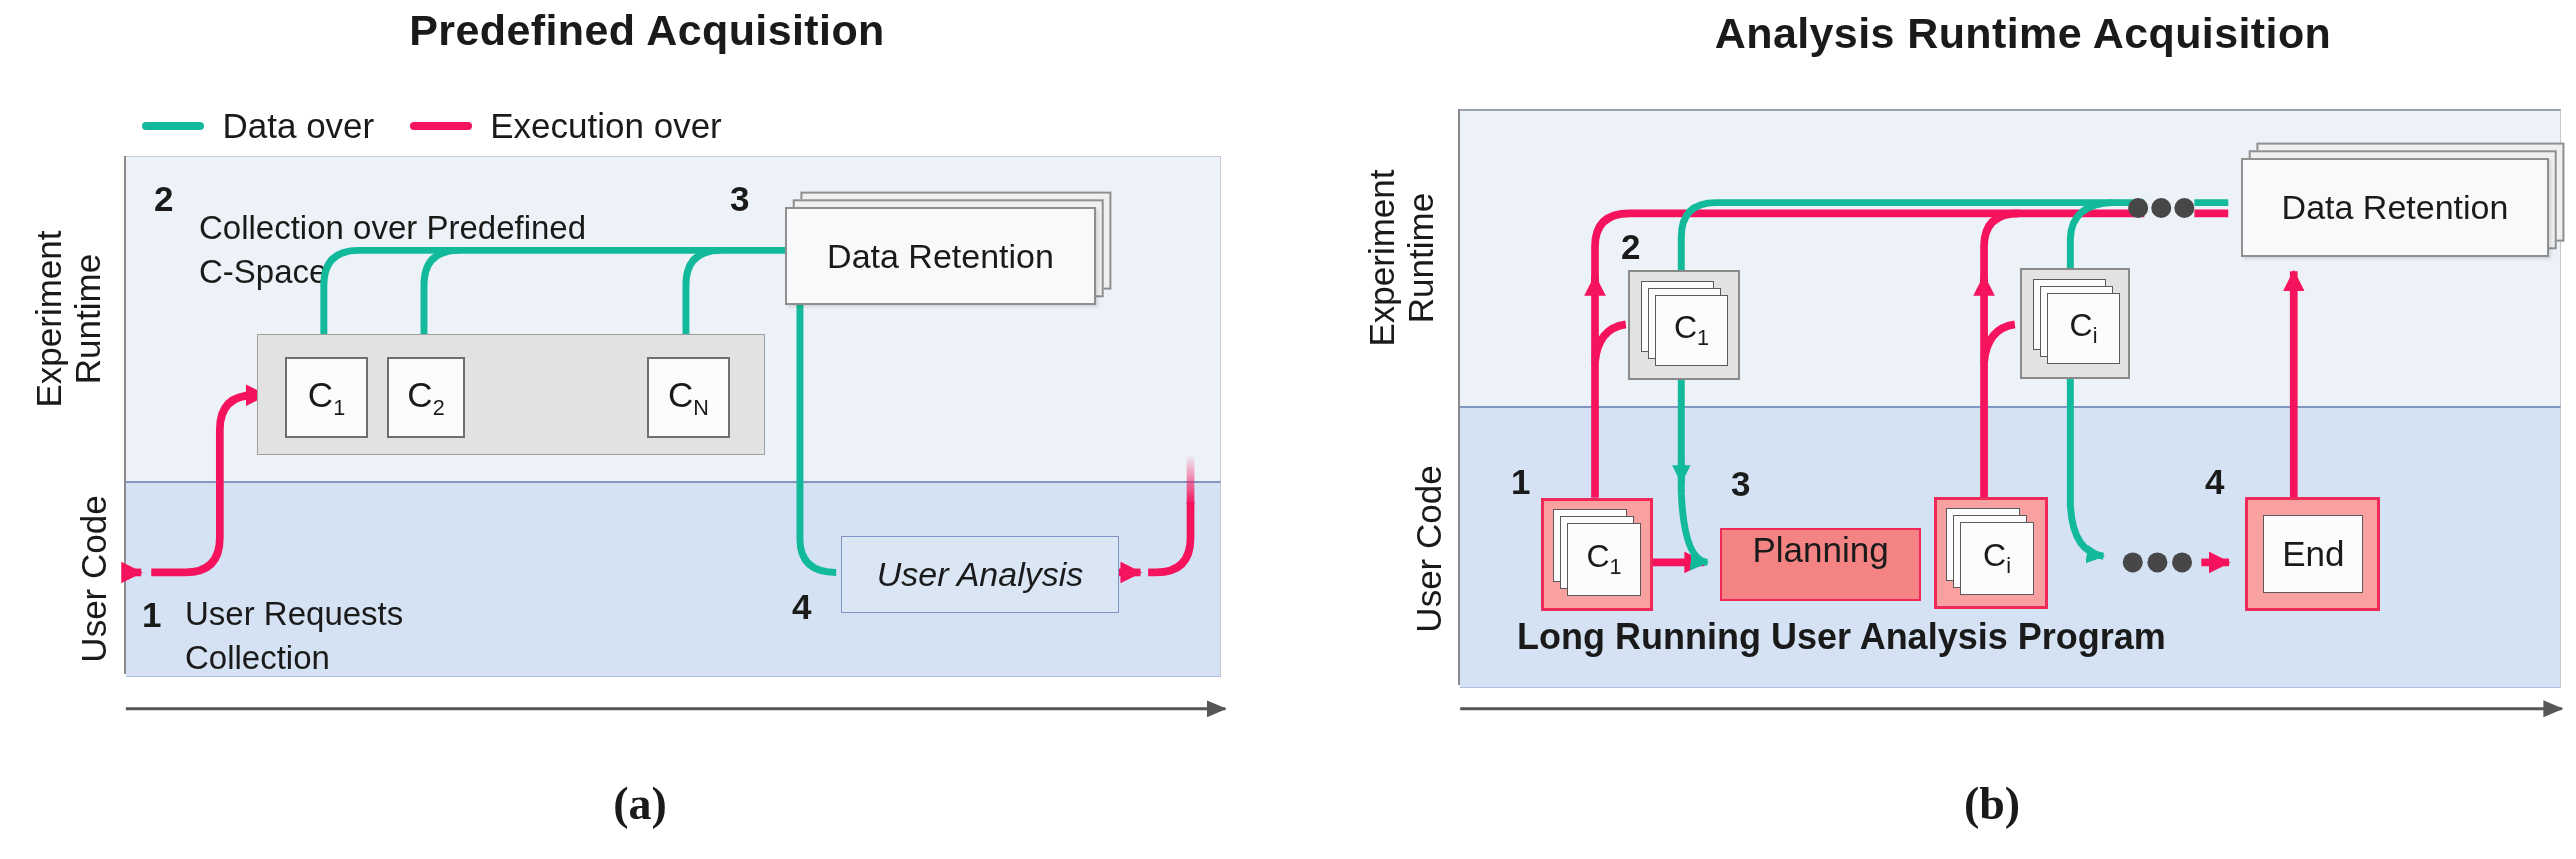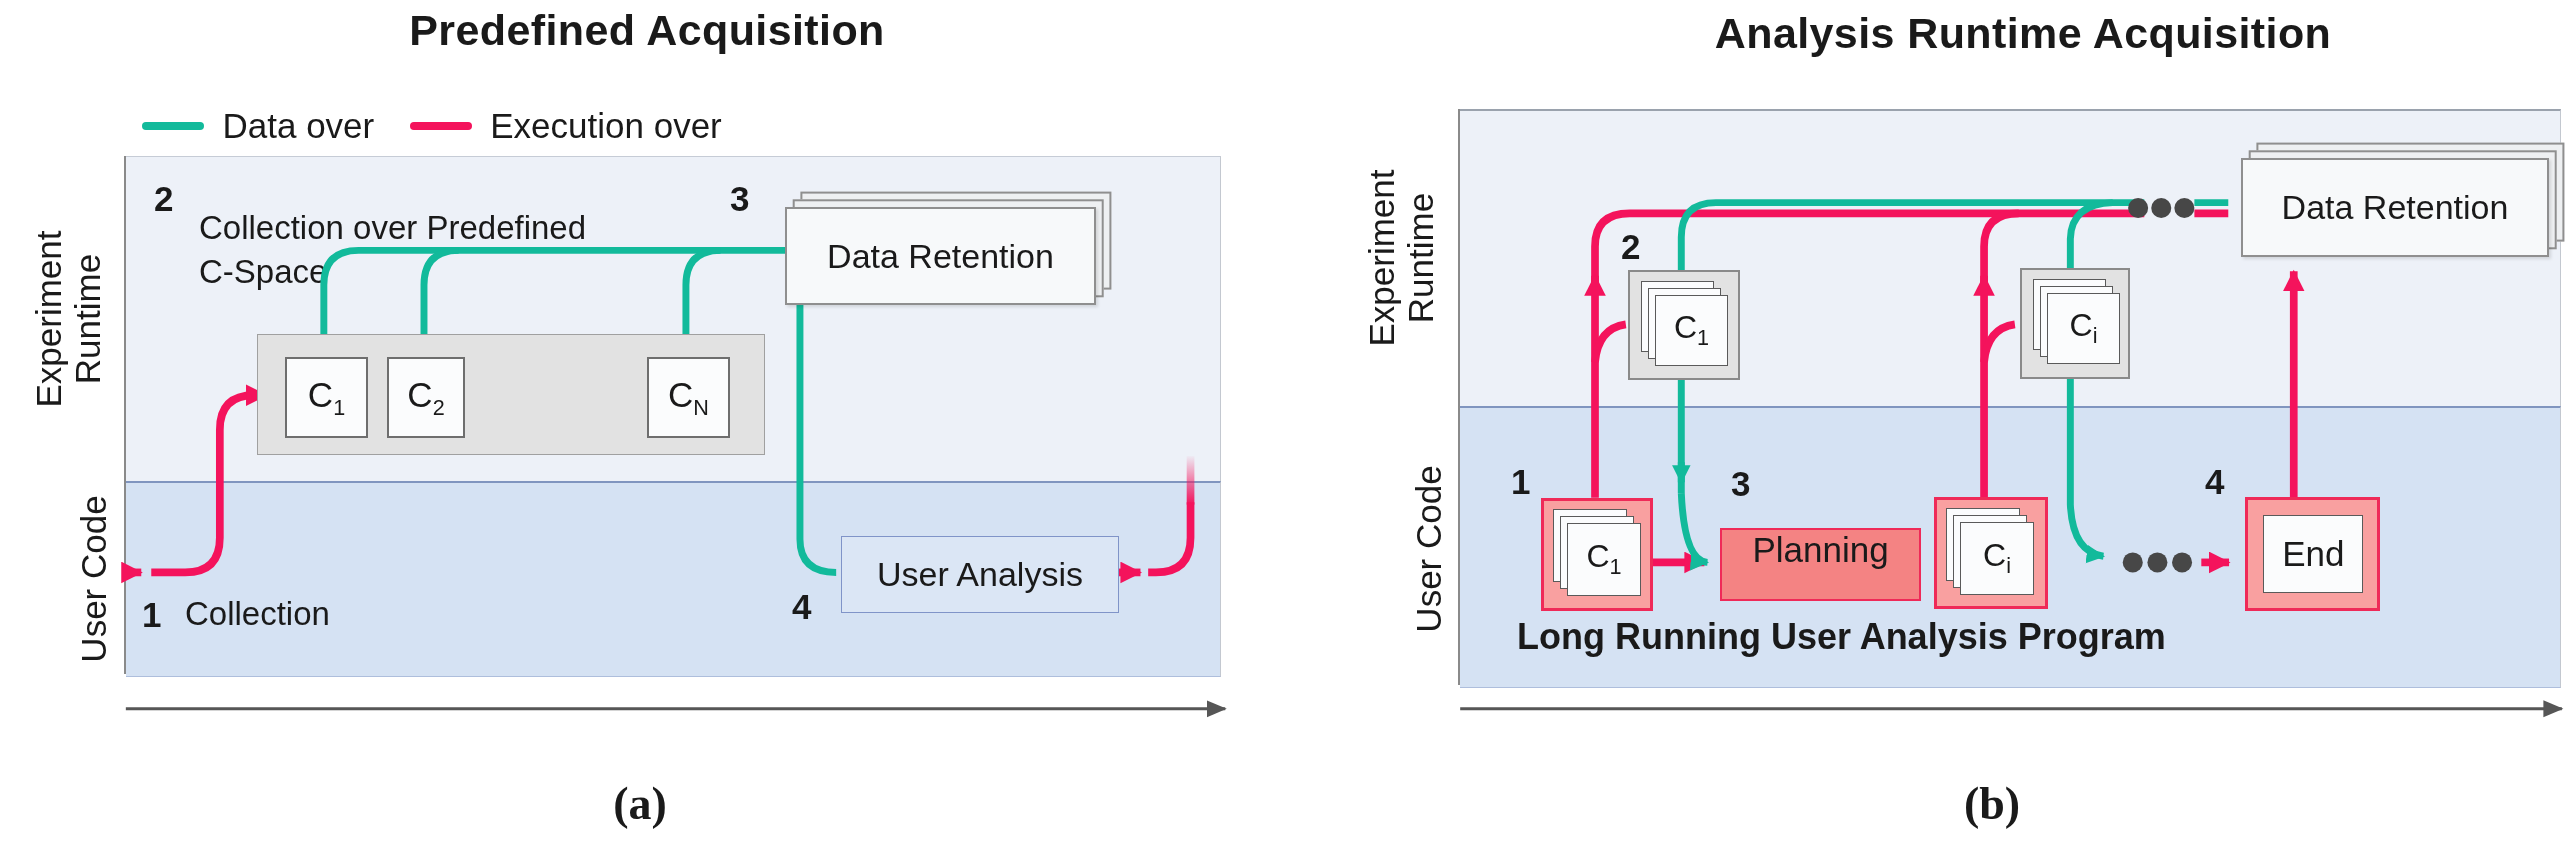--- a/index.html
+++ b/index.html
@@ -98,20 +98,21 @@
   </div>
 
   <div class="num" style="left:154px;top:179px;">2</div>
   <div class="ann" style="left:199px;top:166px;margin-top:40px;">
     <div>Collection over Predefined</div>
     <div>C-Space</div>
   </div>
   <div class="num" style="left:730px;top:179px;">3</div>
   <div class="num" style="left:142px;top:595px;">1</div>
   <div class="ann" style="left:185px;top:592px;">
+    <div>User Requests</div>
     <div>Collection</div>
   </div>
   <div class="num" style="left:792px;top:587px;">4</div>
 
   <div class="abs title" style="left:2023px;top:9.2px;">Analysis Runtime Acquisition</div>
 
   <div class="panel b" style="left:1460px;top:109px;width:1100px;height:576px;">
     <div class="zone top" style="top:0;height:297px;"></div>
     <div class="zone user" style="top:297px;height:279px;"></div>
     <div class="yaxis"></div>
@@ -202,21 +203,21 @@
   <div class="pbox" style="left:647px;top:357px;width:79px;height:77px;">
     <span><span>C</span><sub>N</sub></span>
   </div>
 
   <div class="stack" style="left:785px;top:207px;width:307px;height:94px;">
     <span class="pg p2"></span>
       <span class="pg p1"></span>
     <div class="front">Data Retention</div>
   </div>
 
-  <div class="uabox" style="left:841px;top:536px;width:276px;height:75px;">
+  <div class="uabox" style="left:841px;top:536px;width:276px;height:75px;font-style:italic;">
     <span>User Analysis</span>
   </div>
 
   <div class="abs caption" style="left:640px;top:777px;">(a)</div>
 
   <div class="stack" style="left:2241px;top:158px;width:304px;height:95px;">
     <span class="pg p2"></span>
       <span class="pg p1"></span>
     <div class="front">Data Retention</div>
   </div>

